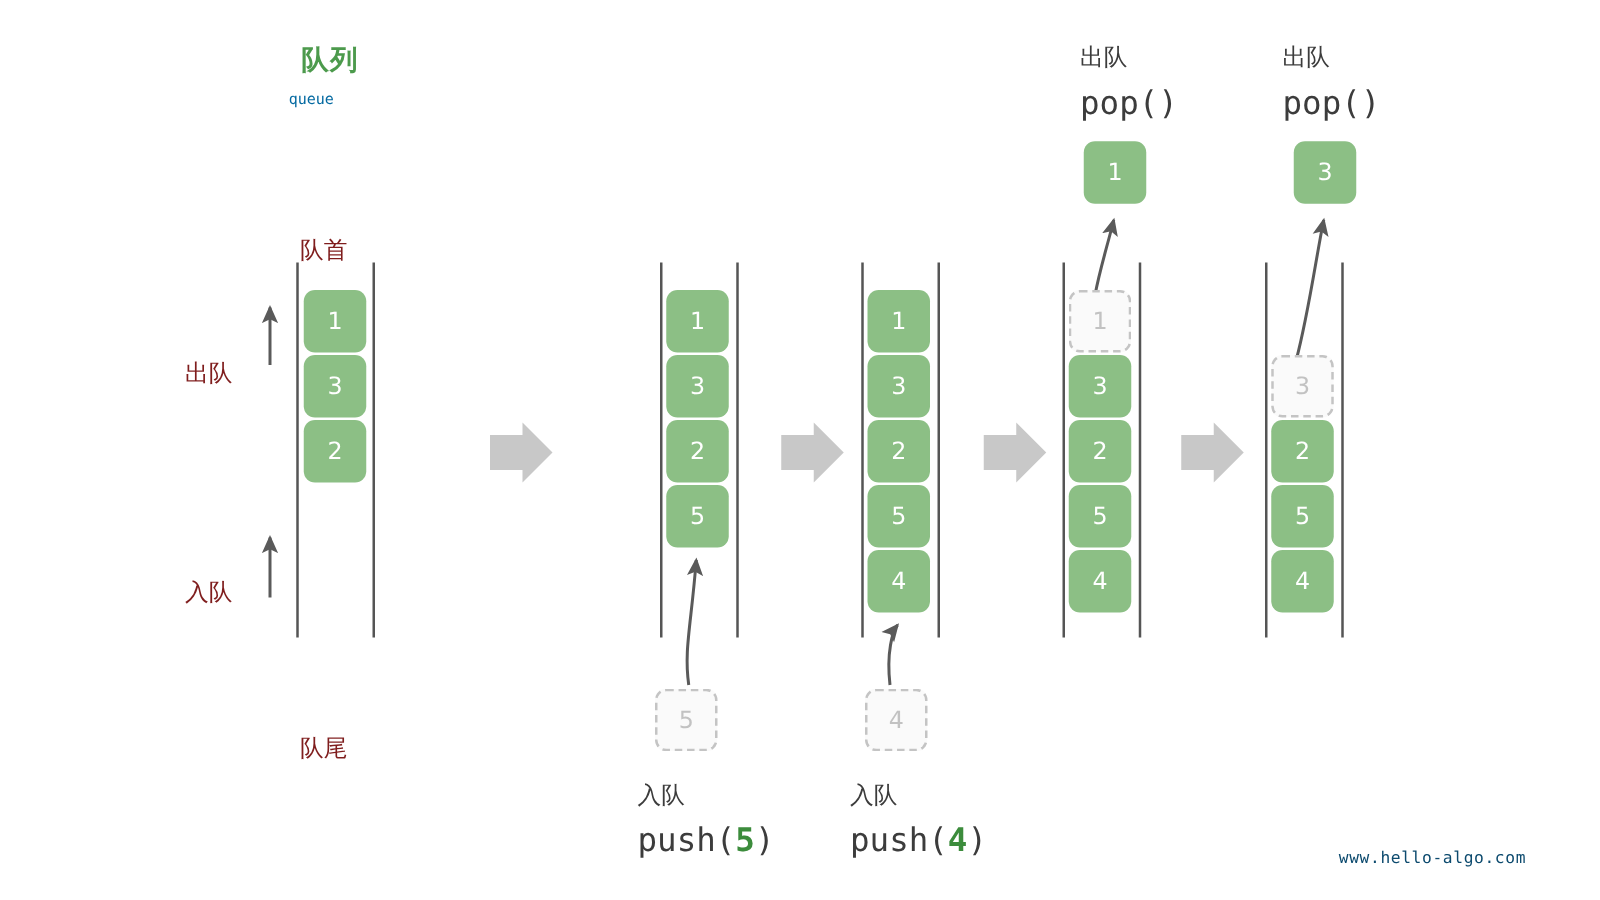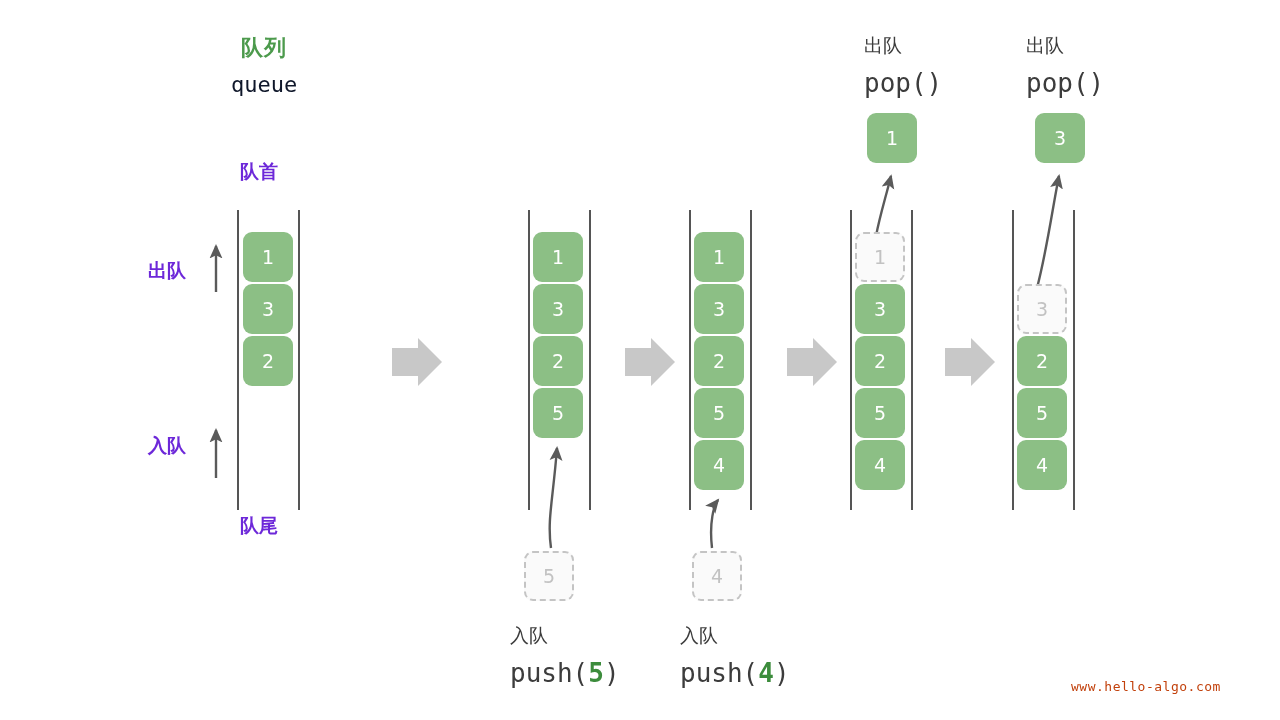--- a/index.html
+++ b/index.html
@@ -27,48 +27,49 @@
   .cn-title {
     font-family: Liberation Mono, monospace;
     font-weight: bold;
     font-size: 22px;
     color: #4c9a4c;
     letter-spacing: 1px;
     white-space: nowrap;
   }
   .mono-sub {
     font-family: "DejaVu Sans Mono", "Liberation Mono", monospace;
-    font-size: 22px;
-    color: #0f172a;
+    font-size: 12px;
+    color: #0369a1;
     white-space: nowrap;
   }
   .cn-label {
     font-family: "DejaVu Sans", "Liberation Sans", sans-serif;
-    font-weight: bold;
+    font-weight: normal;
     font-size: 19px;
-    color: #6d28d9;
-    white-space: nowrap;
+    color: #7f1d1d;
+    white-space: nowrap;
+    margin-top: 28px;
   }
   .cn-op {
     font-family: "DejaVu Sans", "Liberation Sans", sans-serif;
     font-size: 19px;
     color: #3c3c3c;
     white-space: nowrap;
   }
   .mono-op {
     font-family: "DejaVu Sans Mono", "Liberation Mono", monospace;
     font-size: 26px;
     color: #3c3c3c;
     white-space: nowrap;
   }
   .mono-op .arg { color: #3c8c3c; font-weight: bold; }
   .watermark {
     font-family: "DejaVu Sans Mono", "Liberation Mono", monospace;
     font-size: 13px;
-    color: #c2410c;
+    color: #0c4a6e;
     letter-spacing: 0.5px;
     white-space: nowrap;
   }
 
   
   .cell {
     position: absolute;
     width: 50px;
     height: 50px;
     border-radius: 9px;
@@ -163,21 +164,21 @@
 
     <g>
       <path d="M1037,288 C1047,250 1053,205 1059,176" stroke="#5a5a5a" stroke-width="2.4" fill="none" marker-end="url(#curvehead)"></path>
     </g>
   </svg>
 
   <div class="abs cn-title" style="left:241px; top:33px;">队列</div>
   <div class="abs mono-sub" style="left:231px; top:72px;">queue</div>
 
   <div class="abs cn-label" style="left:240px; top:159px;">队首</div>
-  <div class="abs cn-label" style="left:240px; top:513px;">队尾</div>
+  <div class="abs cn-label" style="left:240px; top:558px;">队尾</div>
 
   <div class="abs cn-label" style="left:148px; top:258px;">出队</div>
   <div class="abs cn-label" style="left:148px; top:433px;">入队</div>
 
   <div class="abs" style="left:243px; top:210px; width:52px; height:300px;">
     <div class="cell filled" style="left:0px; top:22px;">1</div>
     <div class="cell filled" style="left:0px; top:74px;">3</div>
     <div class="cell filled" style="left:0px; top:126px;">2</div>
   </div>
 

